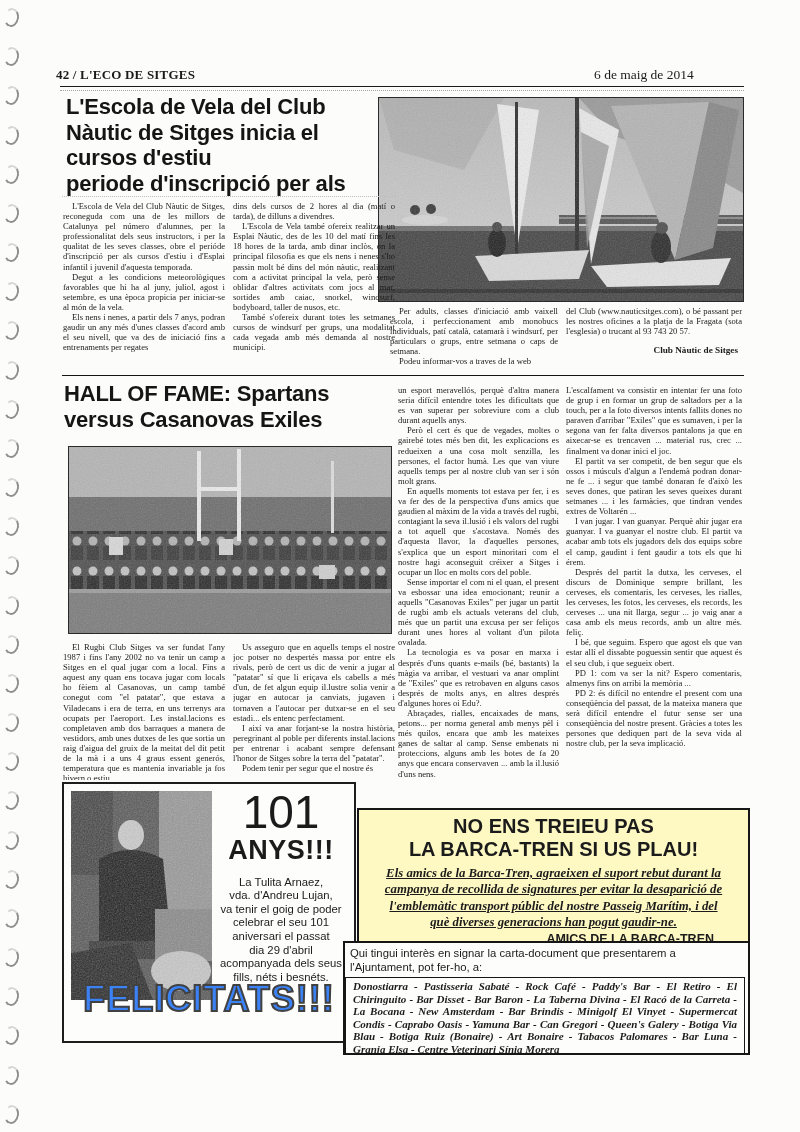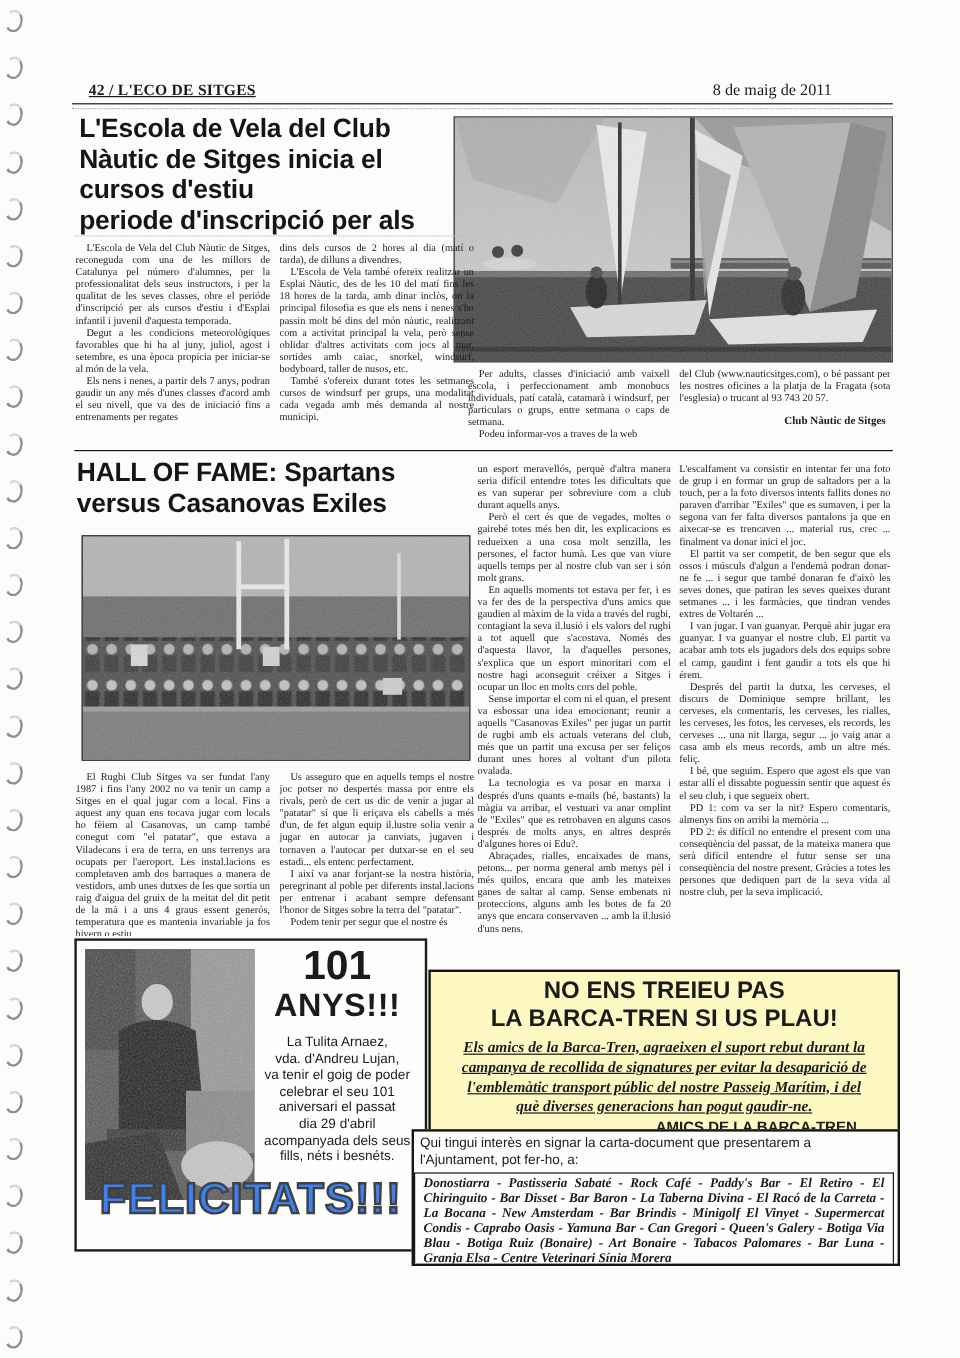--- a/index.html
+++ b/index.html
@@ -8,21 +8,21 @@
           margin:0 auto; }
 
   
   .binding { position:absolute; left:4px; top:8px; bottom:8px; width:18px;
              display:flex; flex-direction:column; justify-content:space-between; }
   .ring { width:11px; height:15px; border:2px solid #8f8f8f; border-radius:50%;
           border-left-color:transparent; border-top-color:rgba(143,143,143,.35);
           transform:rotate(10deg); }
 
   
-  .hdr-left  { position:absolute; left:74px; top:67px; font-weight:bold; font-size:13px; letter-spacing:.2px;text-decoration:underline; }
+  .hdr-left  { position:absolute; left:56px; top:67px; font-weight:bold; font-size:13px; letter-spacing:.2px; }
   .hdr-right { position:absolute; left:594px; top:67px; font-size:13.5px; }
   .hdr-rule  { position:absolute; left:60px; top:86px; width:684px; border-top:1.4px solid #1b1b1b; }
   .hdr-rule2 { position:absolute; left:60px; top:90px; width:684px; border-top:1px dotted #a5a5a5; }
 
   
   .headline { margin:0; font-family:"Liberation Sans", sans-serif; font-weight:bold;
               letter-spacing:-.2px; color:#151515; }
   .headline span { display:block; white-space:nowrap; }
   .hl-vela { position:absolute; left:66px; top:94px; font-size:22px; line-height:25.5px; }
   .hl-hof  { position:absolute; left:64px; top:381px; font-size:22px; line-height:26px; }
@@ -49,21 +49,21 @@
 
   .dotline-a  { position:absolute; left:62px; top:196px; width:333px; border-top:1px dotted #bcbcbc; }
   .rule-main  { position:absolute; left:62px; top:375px; width:682px; border-top:1.4px solid #141414; }
 
   
   .ad101 { position:absolute; left:62px; top:782px; width:290px; height:257px;
            border:2px solid #1d1d1d; background:#fdfdfc; }
   .ad101-photo { position:absolute; left:7px; top:7px; width:141px; height:209px; background:#4a4a4a; }
   .ad101-right { position:absolute; left:148px; top:4px; width:138px; text-align:center;
                  font-family:"Liberation Sans", sans-serif; }
-  .ad101-101  { font-size:34px; font-weight:bold; line-height:1.05; }
+  .ad101-101  { font-size:46px; font-weight:normal; line-height:1.05; }
   .ad101-anys { font-size:27px; font-weight:bold; line-height:1.05; letter-spacing:.5px; }
   .ad101-body { margin-top:11px; font-size:11.3px; line-height:13.6px; }
   .ad101-body span { display:block; white-space:nowrap; }
   .felicitats { position:absolute; left:0; right:0; bottom:21px; text-align:center;
                 font-family:"Liberation Sans", sans-serif; font-weight:800; font-size:36px;
                 color:#3b82f6; -webkit-text-stroke:2px #414141; letter-spacing:1px; }
 
   
   .barcaA { position:absolute; left:357px; top:808px; width:389px; height:131px;
             border:2px solid #161616; overflow:hidden; background:#fef9c3; }
@@ -115,21 +115,21 @@
       <span class="ring"></span>
       <span class="ring"></span>
       <span class="ring"></span>
       <span class="ring"></span>
       <span class="ring"></span>
       <span class="ring"></span>
       <span class="ring"></span>
     </div>
 
   <span class="hdr-left">42 / L'ECO DE SITGES</span>
-  <span class="hdr-right">8 de maig de 2011</span>
+  <span class="hdr-right">6 de maig de 2014</span>
   <div class="hdr-rule"></div>
   <div class="hdr-rule2"></div>
 
   <h1 class="headline hl-vela">
     <span>L'Escola de Vela del Club</span>
     <span>Nàutic de Sitges inicia el</span>
     <span>cursos d'estiu</span>
     <span>periode d'inscripció per als</span>
   </h1>
 

